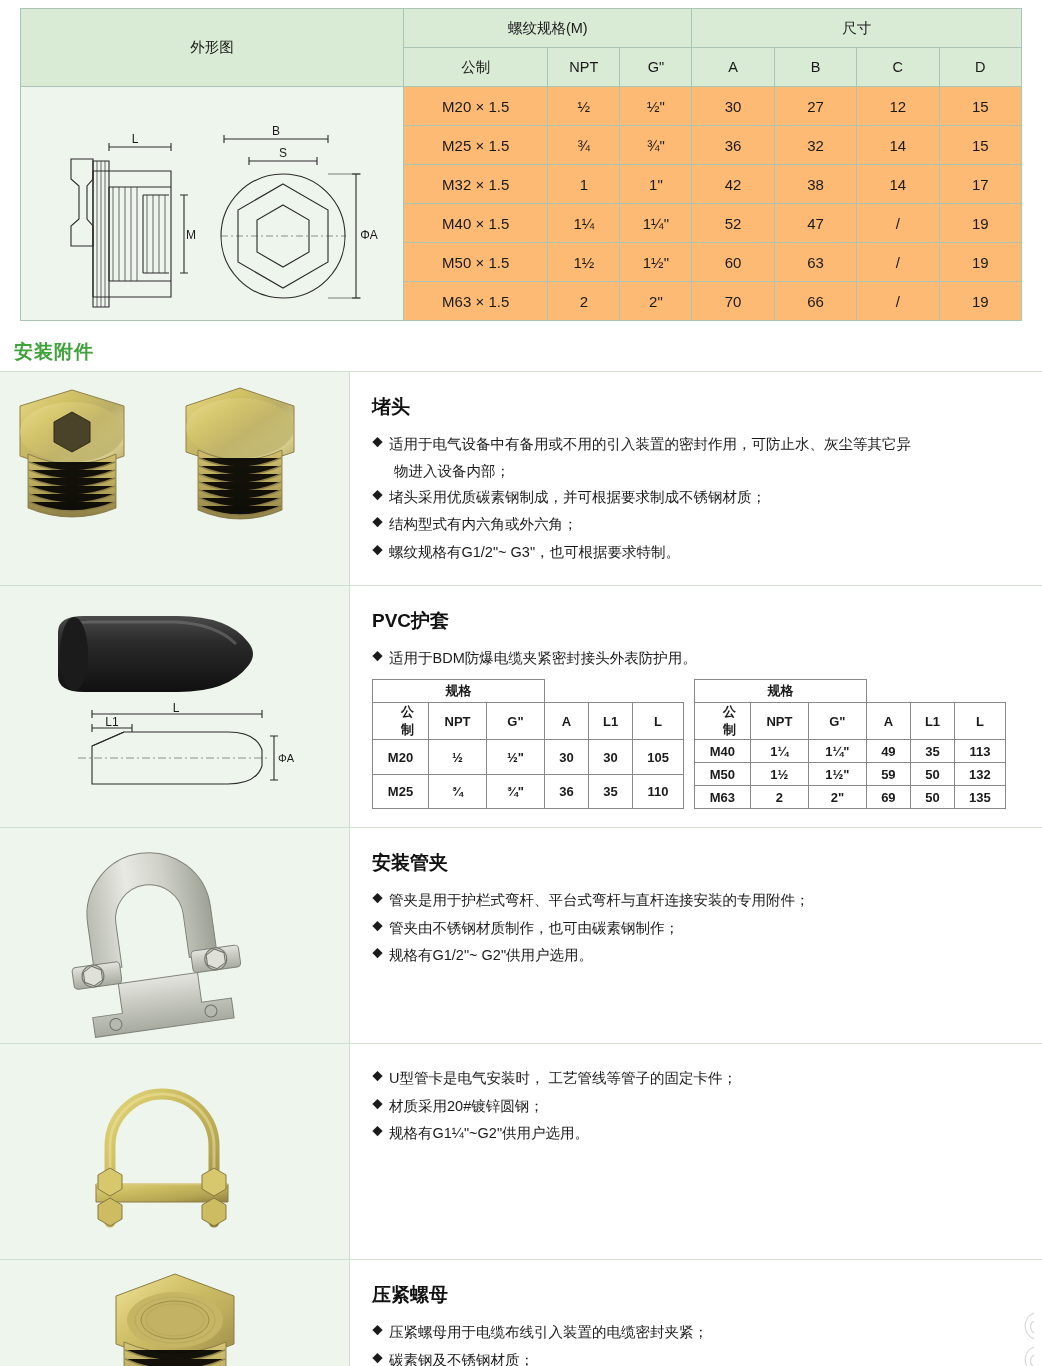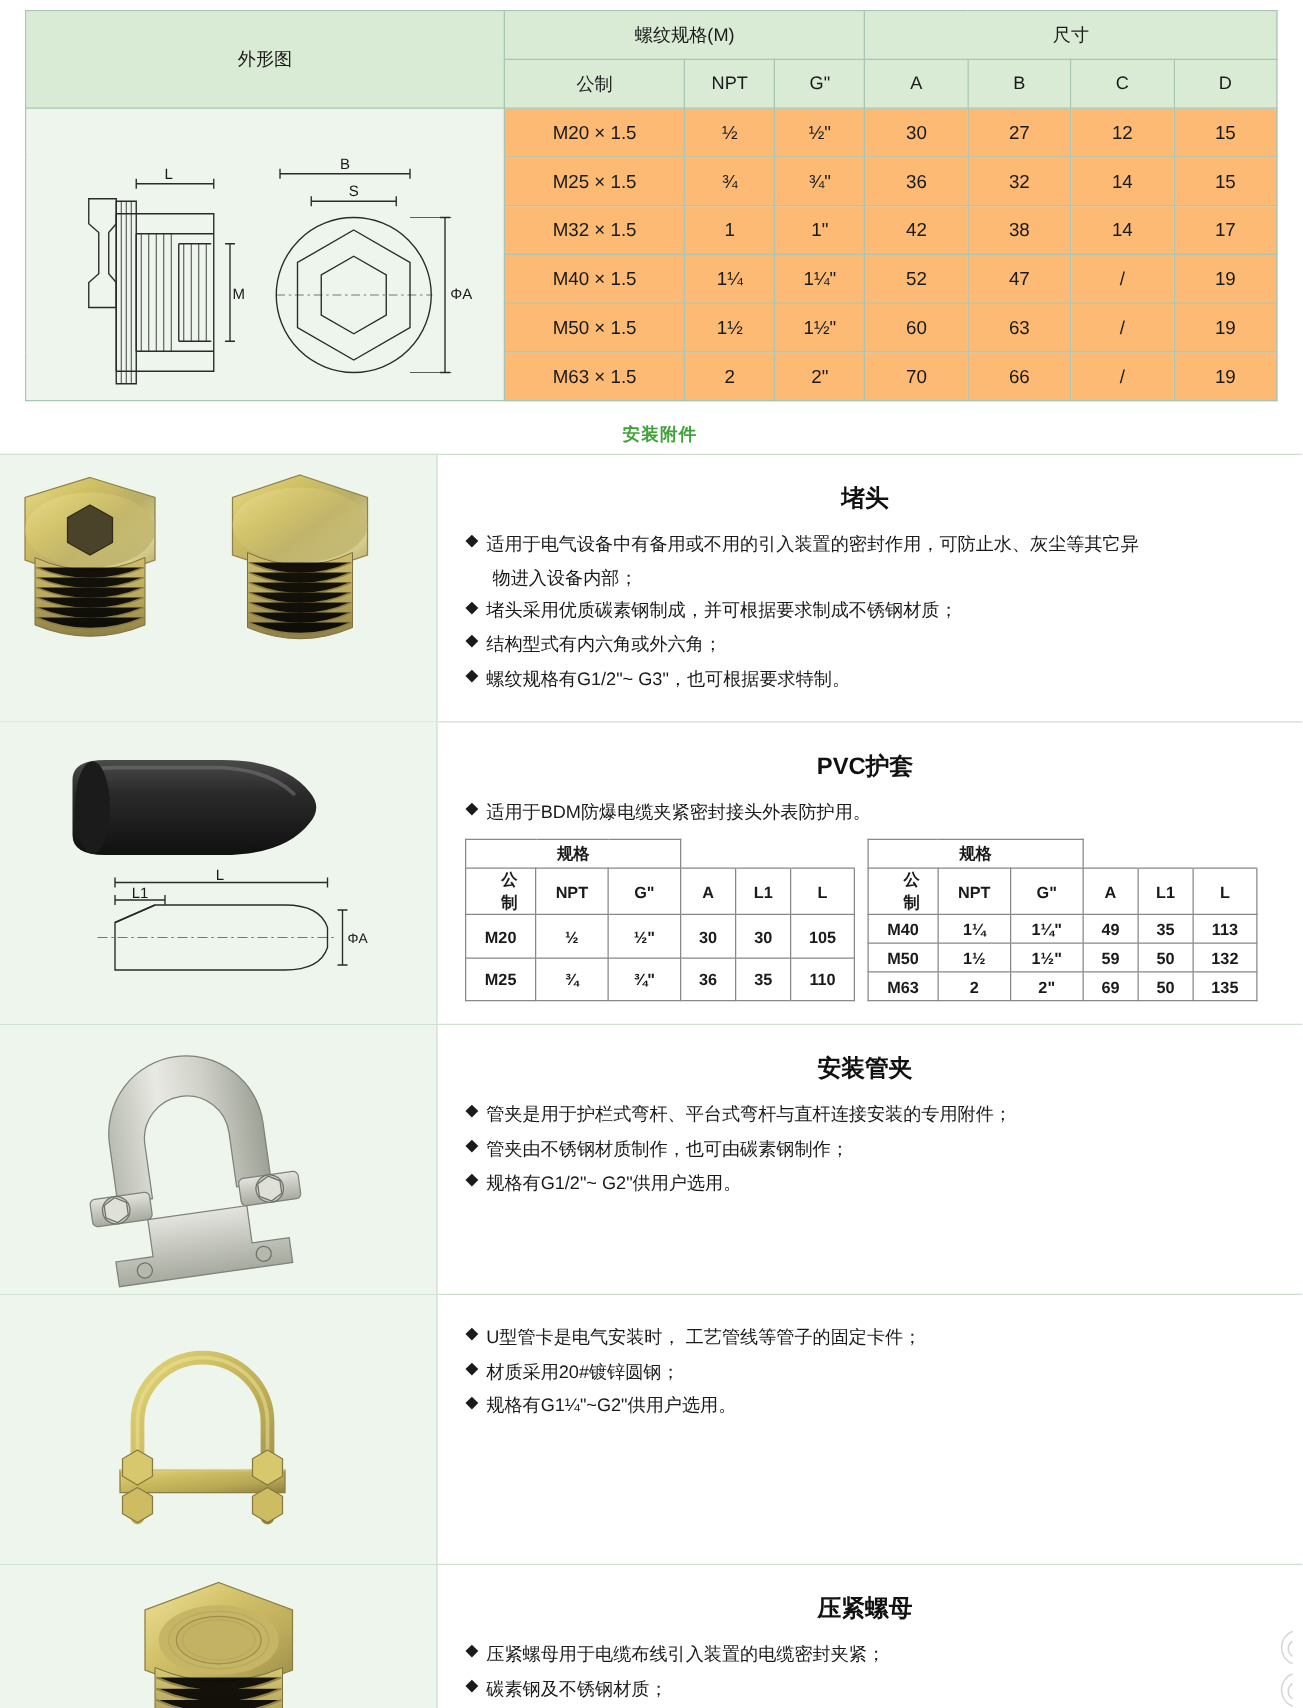--- a/index.html
+++ b/index.html
@@ -44,24 +44,23 @@
   .col-g { width: 70px; }
   .col-abcd { width: 80px; }
   .shape-col { width: 372px; }
 
   .drawing-box { width: 370px; height: 210px; position: relative; }
 
   
   .section-title {
     margin: 18px 0 6px 14px;
     color: #3fa23a;
-    font-size: 14px;
+    font-size: 19px;
     font-weight: bold;
     letter-spacing: 1px;
-    text-align: center;
   }
 
   
   .acc {
     display: flex;
     border-top: 1px solid #cfdfd0;
     min-height: 190px;
   }
   .acc:last-child { border-bottom: none; }
   .acc-img {
@@ -73,21 +72,20 @@
   }
   .acc-body {
     flex: 1;
     padding: 22px 30px 18px 22px;
   }
   .acc-title {
     font-size: 19px;
     font-weight: bold;
     margin-bottom: 12px;
     color: #111;
-    text-align: center;
   }
   .bullet {
     font-size: 14.5px;
     line-height: 1.75;
     margin-bottom: 2px;
     display: flex;
     align-items: flex-start;
   }
   .bullet .dia { margin-right: 6px; font-size: 11px; line-height: 1.95; }
   .bullet .txt { flex: 1; }

